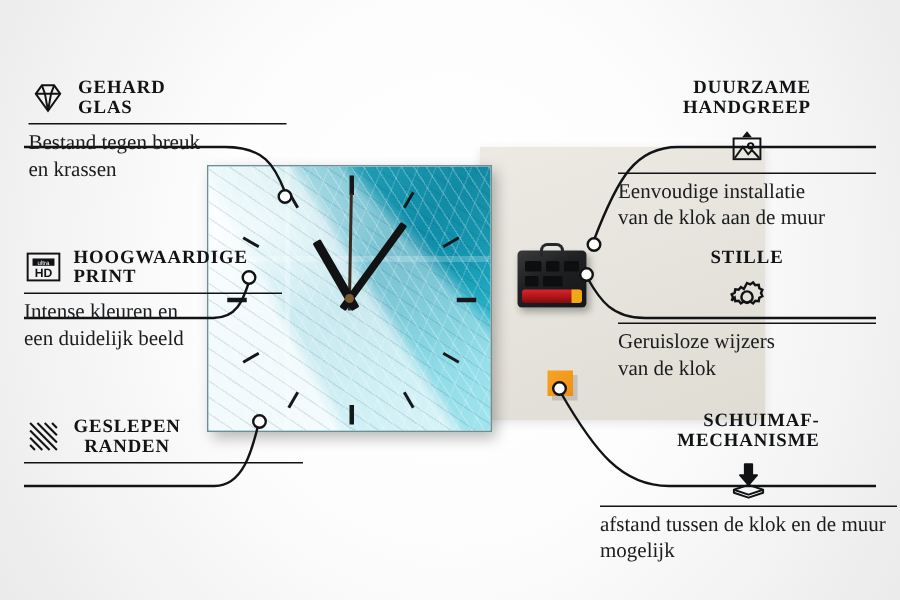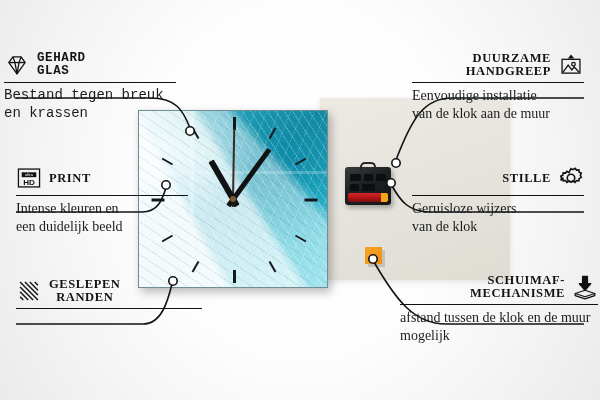--- a/index.html
+++ b/index.html
@@ -75,33 +75,33 @@
   .battery .plus{ position:absolute; right:0; top:0; width:7px; height:9px; background:#f0a818; border-radius:0 2px 2px 0; }
   .foam{
     position:absolute; left:365px; top:247px; width:17px; height:17px;
     background:linear-gradient(140deg,#f7a326 0%,#ef8f12 100%);
     box-shadow:3px 3px 0 rgba(170,170,165,.55);
   }
 
   
   .feat{ position:absolute; width:172px; }
   .feat .head{ display:flex; align-items:center; gap:7px; }
-  .feat.right .head{ justify-content:flex-end; }
+  .feat.right .head{ flex-direction:column; justify-content:flex-end; }
   .feat .titles{ display:flex; flex-direction:column; line-height:1.02; }
   .feat .t1,.feat .t2{
     font-size:12.5px; font-weight:700; letter-spacing:.6px; color:#111315; white-space:nowrap;
   }
   .feat.right .t1,.feat.right .t2{ text-align:right; }
   .feat .rule{ height:1px; background:#101214; margin-top:4px; }
   .feat .desc{ margin-top:4px; font-size:14px; line-height:1.28; color:#1a1c1e; }
   .feat.right .desc{ text-align:left; }
   .icon{ width:26px; height:26px; flex:0 0 26px; color:#101214; }
   .icon svg{ display:block; width:100%; height:100%; }
 
-  #f-gehard{ left:4px; top:52px;font-family:Liberation Mono, monospace; }
+  #f-gehard{ left:19px; top:52px; }
   #f-print { left:16px; top:165px; }
   #f-randen{ left:16px; top:278px; width:186px;text-align:center; }
   #f-handgreep{ left:412px; top:52px; }
   #f-mechanisme{ left:412px; top:165px; }
   #f-standhouder{ left:400px; top:274px; width:198px; }
 
   
   #links{ position:absolute; inset:0; pointer-events:none; }
 </style>
 </head>
@@ -192,20 +192,21 @@
     <div class="head">
       <span class="icon">
         <svg viewBox="0 0 32 32">
           <rect x="3" y="5" width="26" height="22" fill="none" stroke="currentColor" stroke-width="1.6"></rect>
           <rect x="7" y="9" width="18" height="6" fill="currentColor"></rect>
           <text x="16" y="14" font-family="Liberation Sans, sans-serif" font-size="5" fill="#ffffff" text-anchor="middle">ultra</text>
           <text x="16" y="24" font-family="Liberation Sans, sans-serif" font-size="10" font-weight="bold" fill="currentColor" text-anchor="middle">HD</text>
         </svg>
       </span>
       <span class="titles">
+        <span class="t1">HOOGWAARDIGE</span>
         <span class="t2">PRINT</span>
       </span>
     </div>
     <div class="rule"></div>
     <div class="desc">
       <div>Intense kleuren en</div>
       <div>een duidelijk beeld</div>
     </div>
   </div>
 

